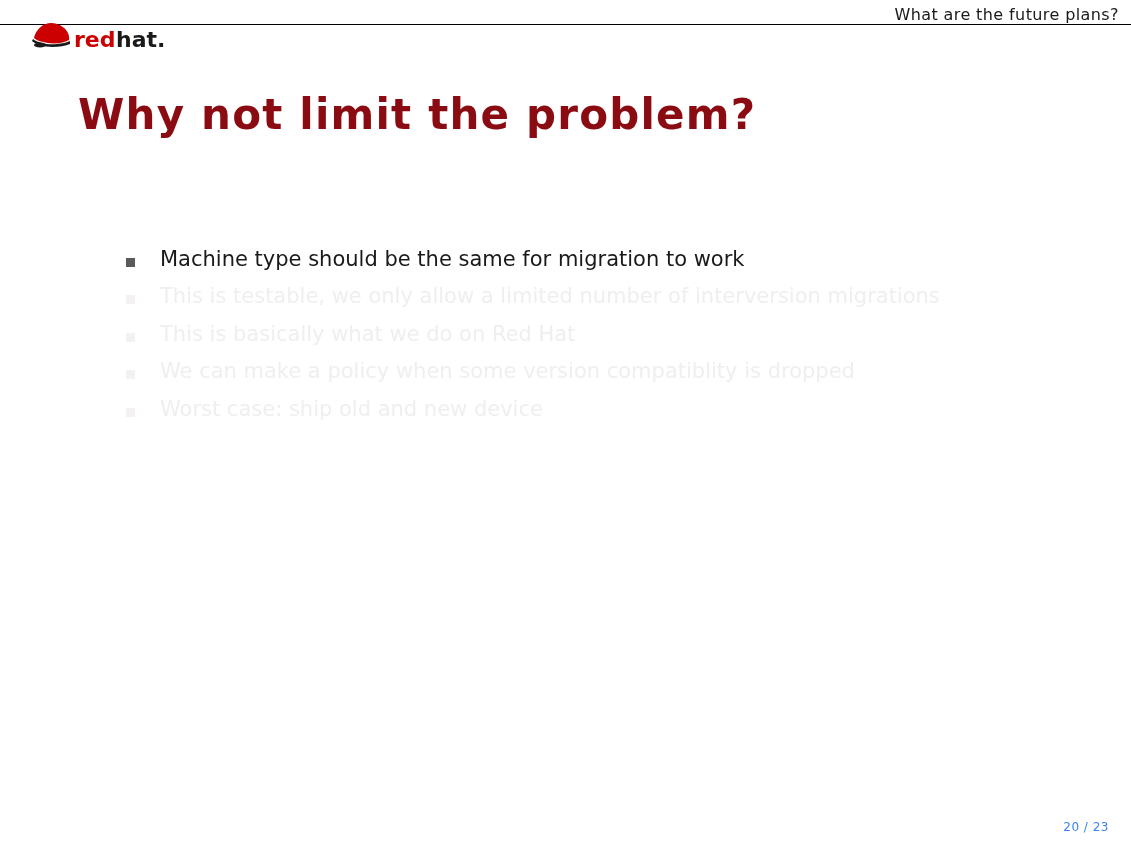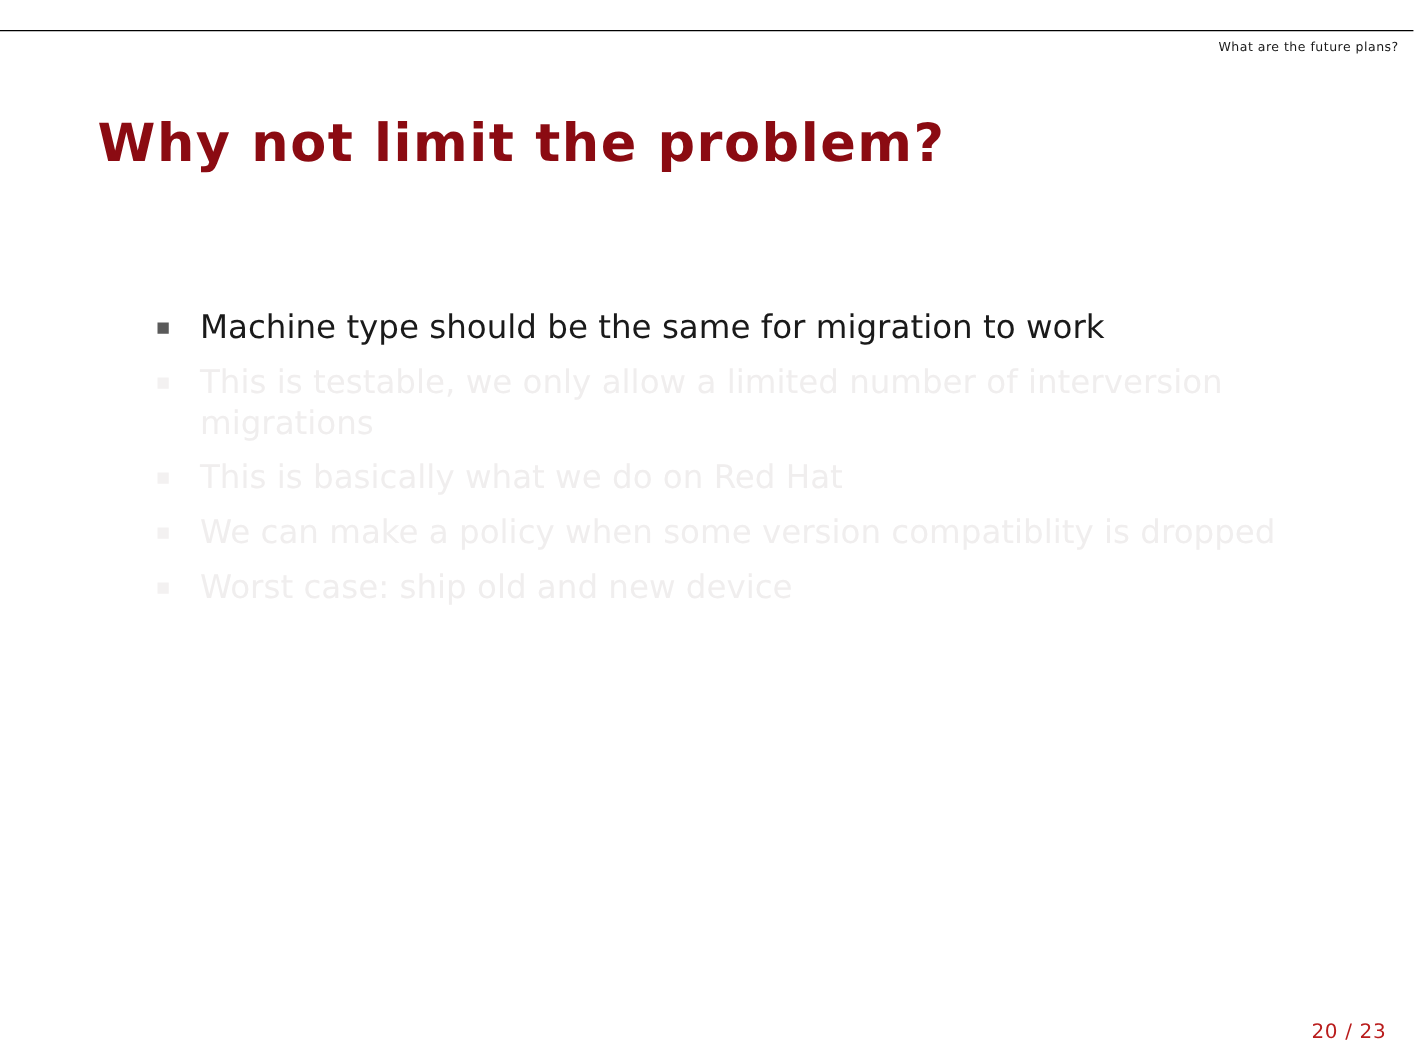--- a/index.html
+++ b/index.html
@@ -24,25 +24,24 @@
     left: 0;
     top: 24px;
     width: 1131px;
     height: 1px;
     background: #000000;
   }
   .header-right {
     position: absolute;
     right: 12px;
     top: 5px;
-    font-size: 10px;
+    font-size: 16px;
     color: #1a1a1a;
     letter-spacing: 0.4px;
     white-space: nowrap;
-    margin-top: 28px;
   }
 
   
   .logo {
     position: absolute;
     left: 30px;
     top: 18px;
     width: 150px;
     height: 36px;
   }
@@ -64,21 +63,21 @@
   .bullets {
     position: absolute;
     left: 126px;
     top: 246px;
     width: 940px;
   }
   .bullet {
     position: relative;
     padding-left: 34px;
     margin-bottom: 11px;
-    font-size: 26px;
+    font-size: 21px;
     line-height: 1.26;
     color: #1a1a1a;
   }
   .bullet .marker {
     position: absolute;
     left: 0;
     top: 12px;
     width: 9px;
     height: 9px;
     background: #5a5a5a;
@@ -91,34 +90,47 @@
   }
   .bullet.sub {
     padding-left: 34px;
   }
 
   
   .page-number {
     position: absolute;
     right: 22px;
     bottom: 14px;
-    font-size: 16px;
-    color: #b91c1c;
+    font-size: 12px;
+    color: #3b82f6;
     letter-spacing: 0.5px;
   }
 </style>
 </head>
 <body>
 
 <div class="slide">
 
   <div class="header-rule"></div>
 
   <div class="header-right">What are the future plans?</div>
 
+  <div class="logo">
+    <svg width="150" height="36" viewBox="0 0 150 36" xmlns="http://www.w3.org/2000/svg">
+
+      <g>
+        <path d="M4 20 C6 10 16 2 27 6 C36 9 40 16 39 22 C34 25 26 26 18 25 C11 24 6 22 4 20 Z" fill="#cc0000"></path>
+        <path d="M3 21 C8 25 18 27 27 26 C32 25.5 37 24.5 40 23 L40 26 C34 28.5 24 29.5 16 28.5 C9 27.5 4 25 2 23 Z" fill="#1a1a1a"></path>
+        <ellipse cx="10" cy="27" rx="6" ry="2.6" fill="#1a1a1a"></ellipse>
+      </g>
+
+      <text x="44" y="29" font-family="DejaVu Sans, sans-serif" font-size="22" font-weight="bold" fill="#cc0000">red</text>
+      <text x="86" y="29" font-family="DejaVu Sans, sans-serif" font-size="22" font-weight="bold" fill="#1a1a1a">hat.</text>
+    </svg>
+  </div>
 
   <div class="title">Why not limit the problem?</div>
 
   <div class="bullets">
     <div class="bullet">
       <span class="marker"></span>
       <span>Machine type should be the same for migration to work</span>
     </div>
     <div class="bullet dim sub">
       <span class="marker"></span>

